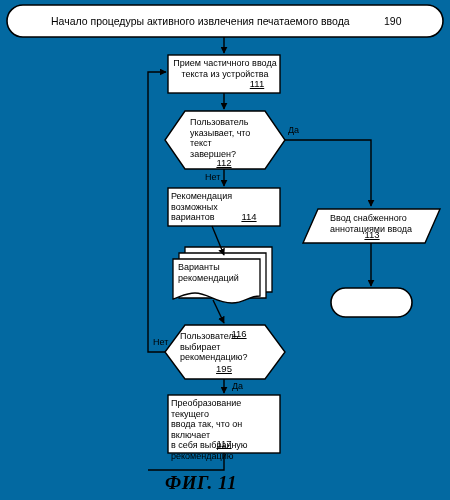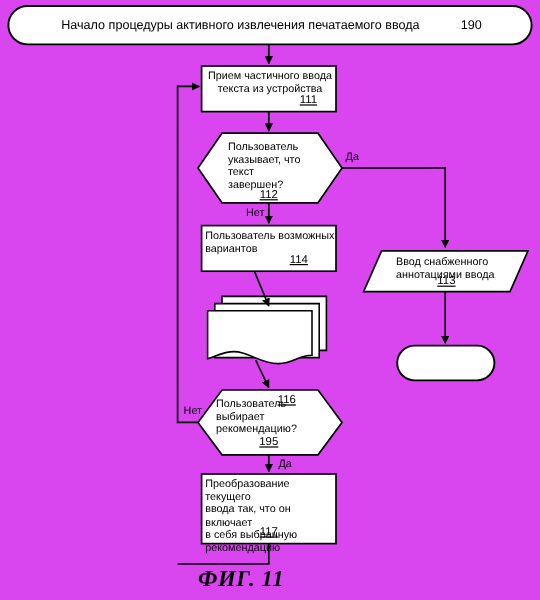--- a/index.html
+++ b/index.html
@@ -4,21 +4,21 @@
 <style>
   html, body {
     margin: 0;
     padding: 0;
     background: #ffffff;
   }
   #page {
     position: relative;
     width: 450px;
     height: 500px;
-    background: #d946ef;
+    background: #0369a1;
     font-family: "Liberation Sans", sans-serif;
     overflow: hidden;
   }
   #flow-svg {
     position: absolute;
     left: 0;
     top: 0;
     width: 450px;
     height: 500px;
   }
@@ -143,24 +143,26 @@
   <div class="node-text" style="left:190px; top:117px; width:80px;">Пользователь
 указывает, что
 текст
 завершен?</div>
   <div class="ref-num" style="left:207px; top:157px; width:34px;">112</div>
 
   <div class="edge-label" style="left:288px; top:125px;">Да</div>
 
   <div class="edge-label" style="left:205px; top:172px;">Нет</div>
 
-  <div class="node-text" style="left:171px; top:191px; width:110px;">Пользователь возможных
+  <div class="node-text" style="left:171px; top:191px; width:110px;">Рекомендация возможных
 вариантов</div>
   <div class="ref-num" style="left:232px; top:211px; width:34px;">114</div>
 
+  <div class="node-text" style="left:178px; top:262px; width:82px;">Варианты
+рекомендаций</div>
   <div class="ref-num" style="left:222px; top:282px; width:34px;margin-top:46px;">116</div>
 
   <div class="node-text" style="left:180px; top:331px; width:90px;">Пользователь
 выбирает
 рекомендацию?</div>
   <div class="ref-num" style="left:207px; top:363px; width:34px;">195</div>
 
   <div class="edge-label" style="left:153px; top:337px;">Нет</div>
 
   <div class="edge-label" style="left:232px; top:381px;">Да</div>

